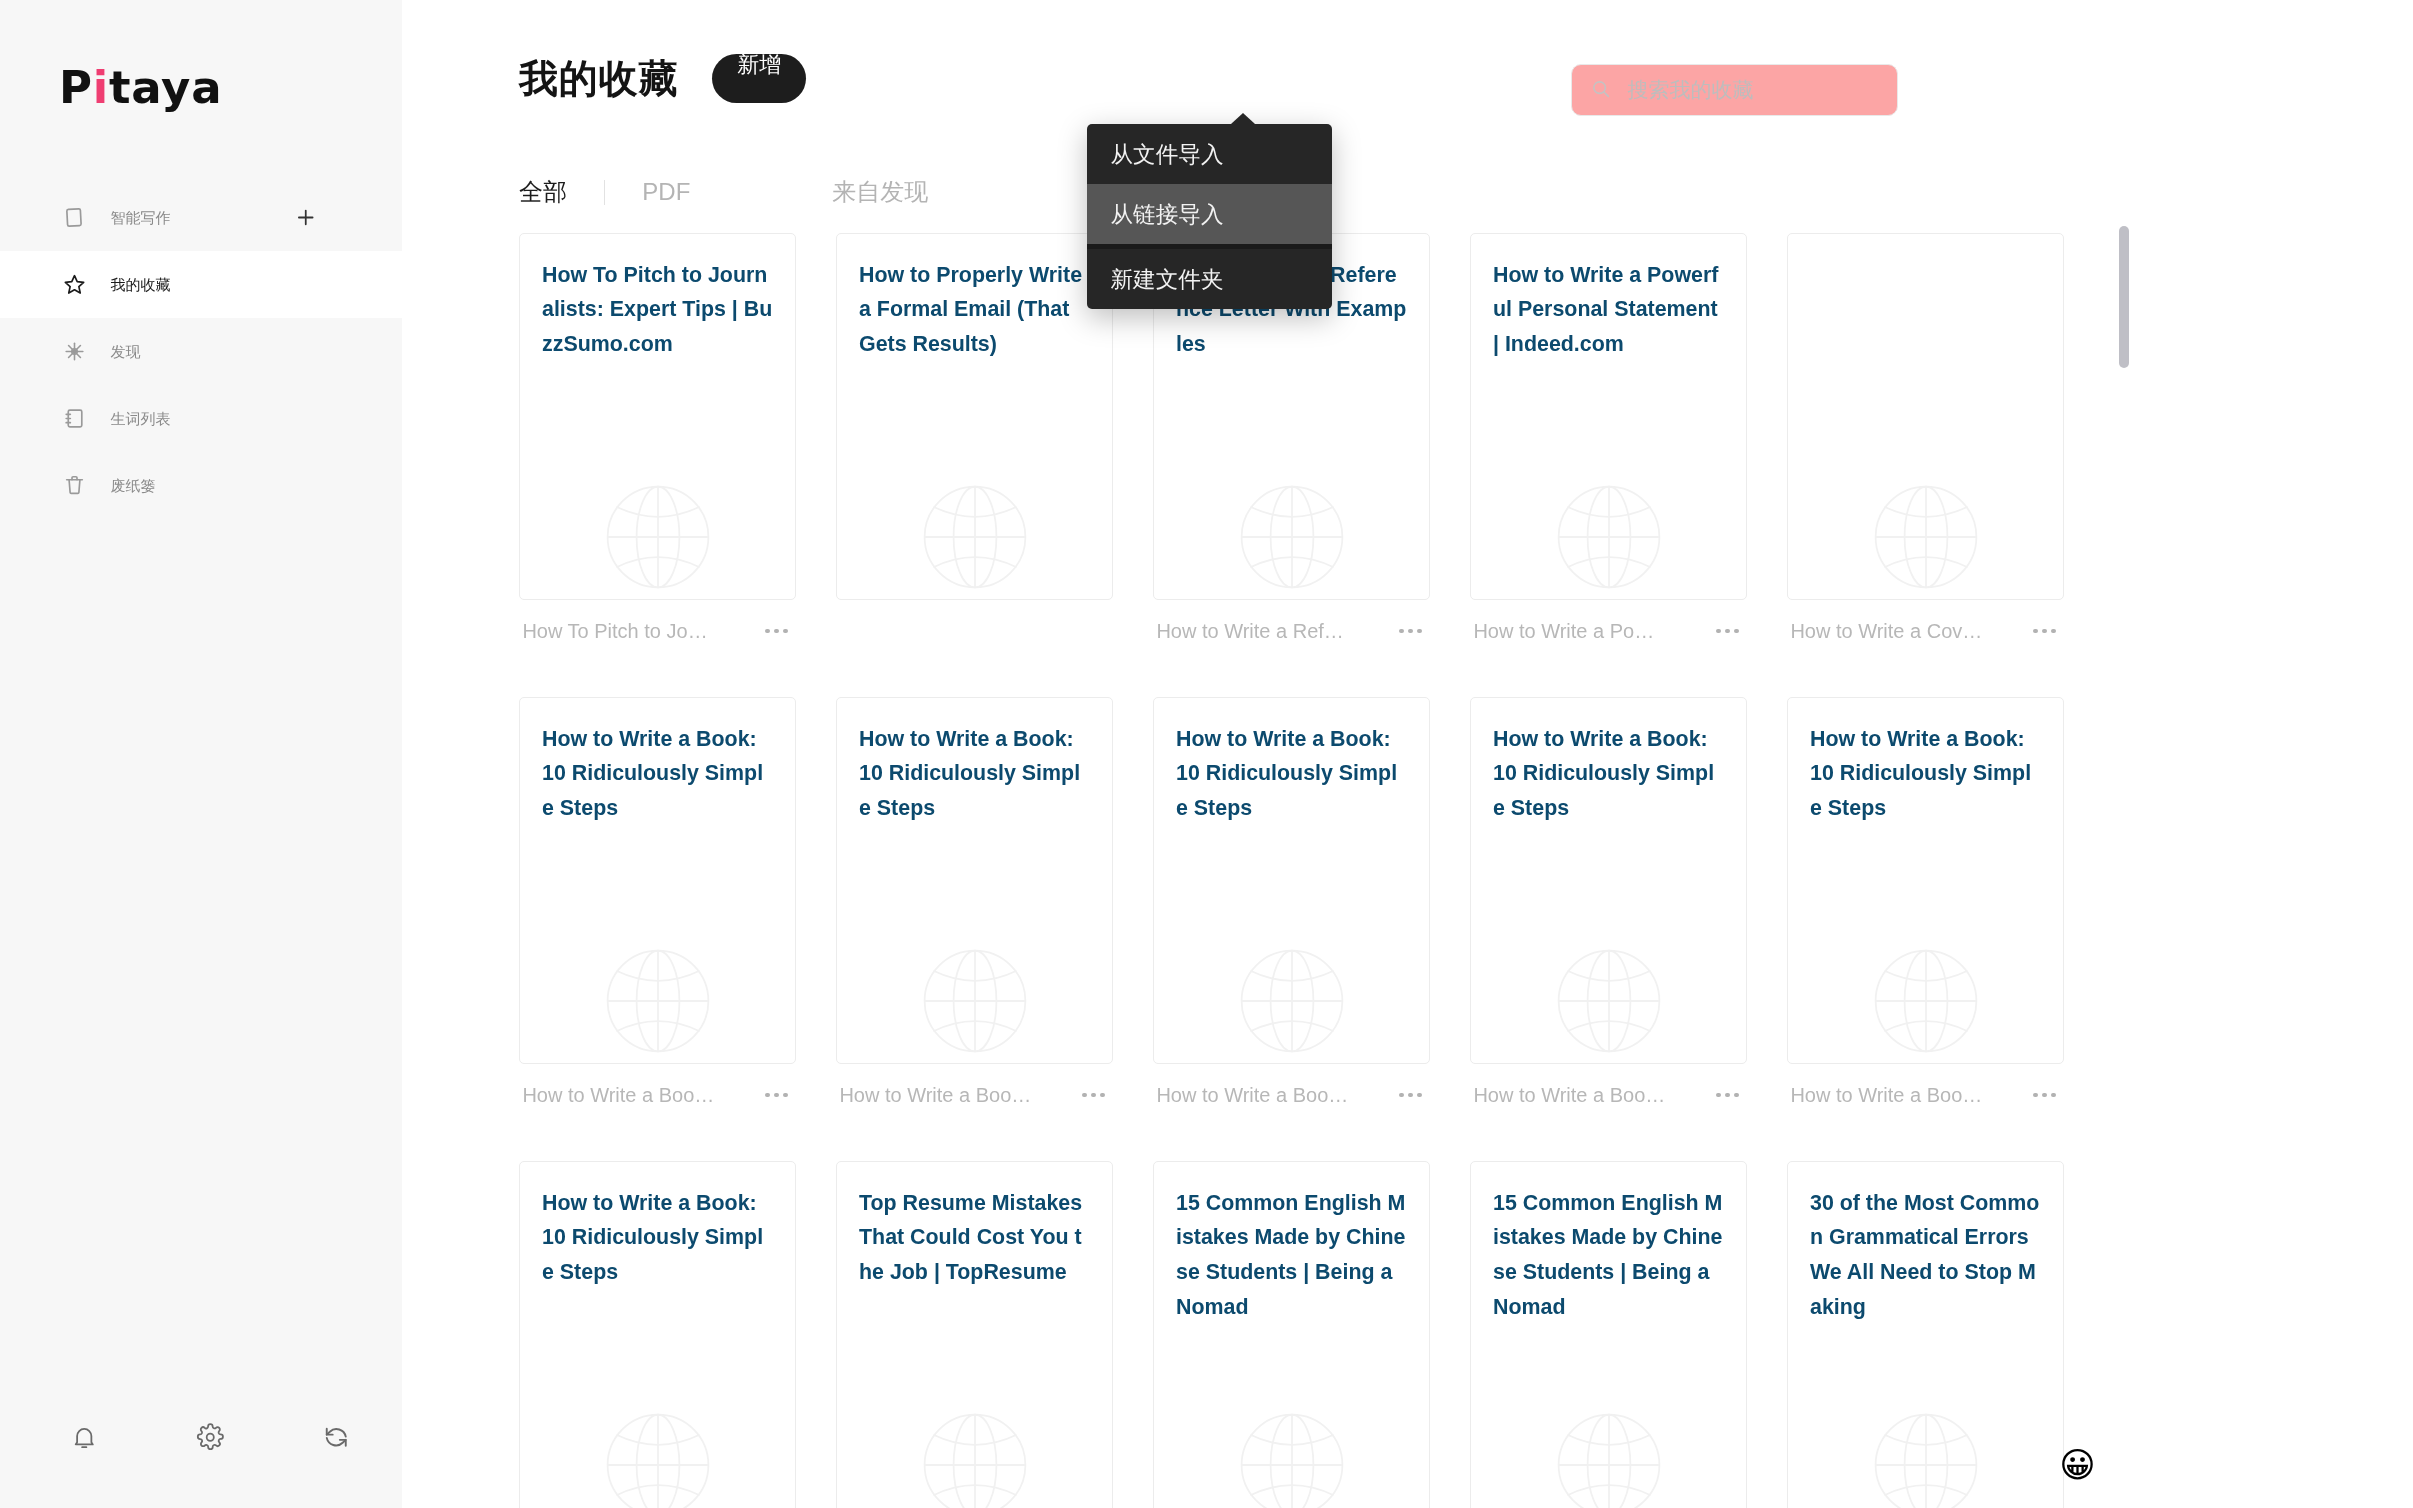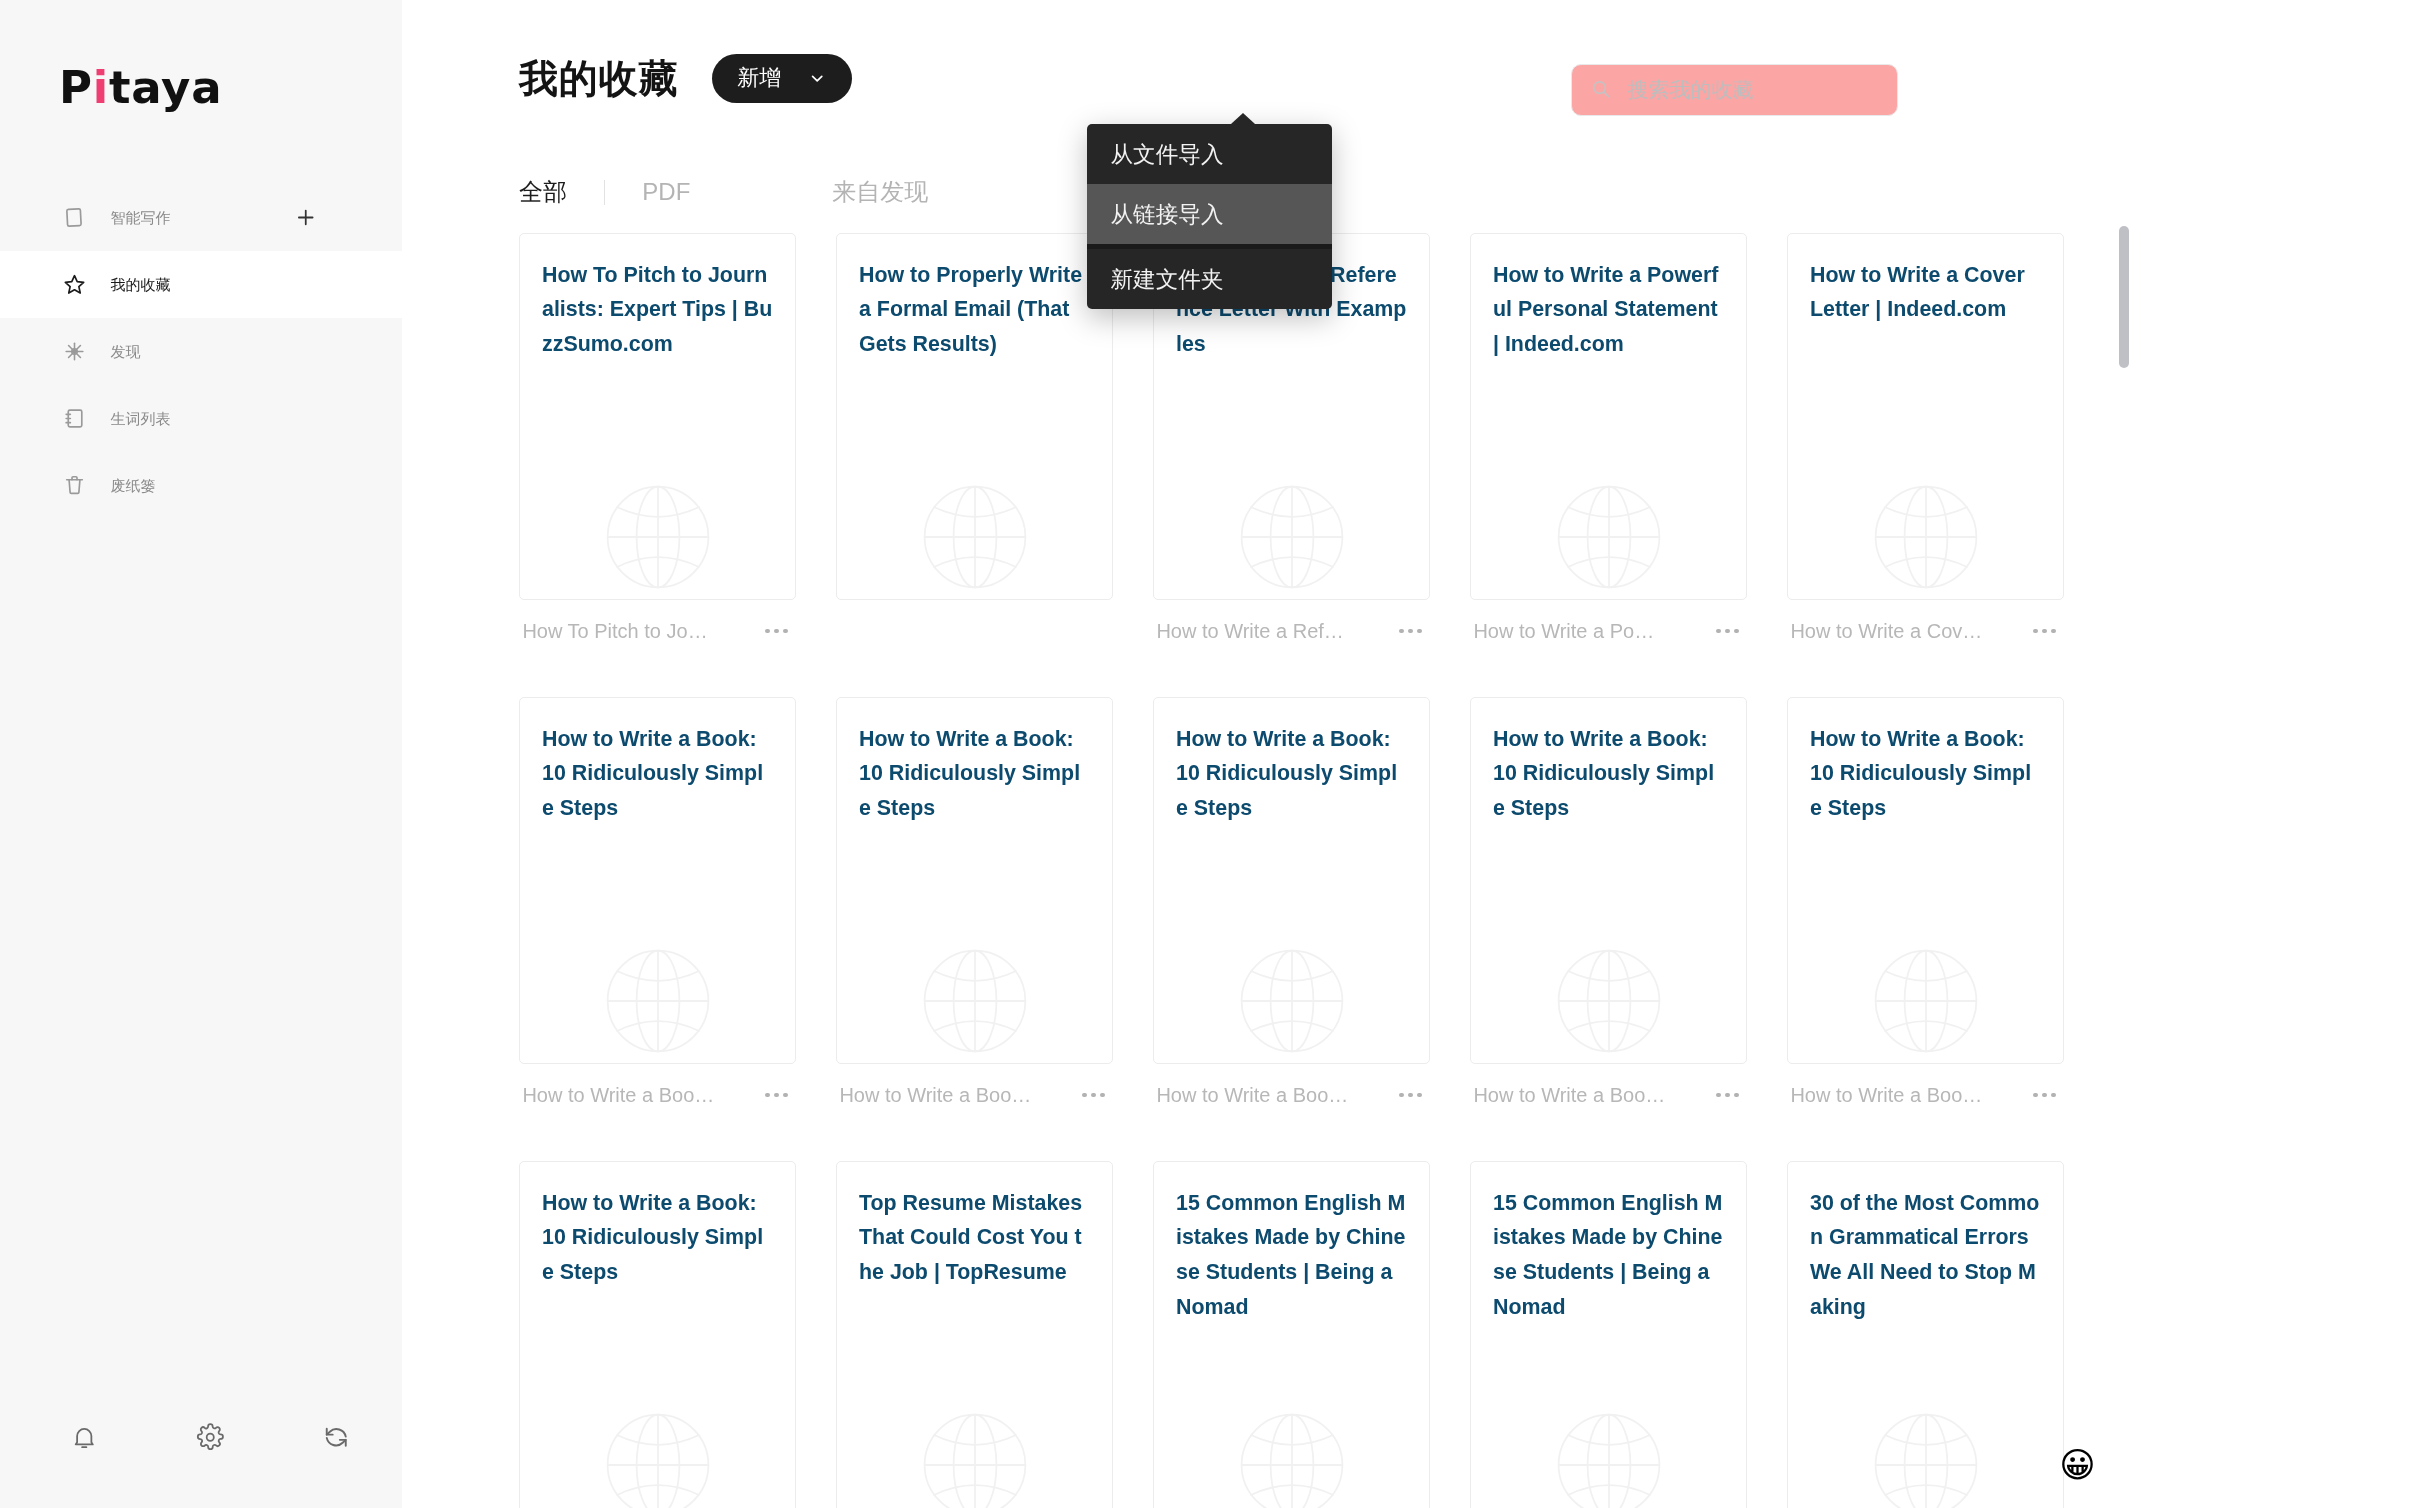--- a/index.html
+++ b/index.html
@@ -109,20 +109,21 @@
     margin-left: 34px;
     background: #1d1d1d;
     color: #ffffff;
     border-radius: 34px;
     height: 49px;
     padding: 0 25px;
     display: flex; align-items: center; gap: 27px;
     cursor: pointer;
     position: relative;
     z-index: 60;
+    flex-direction: column;
   }
   .add-btn-label { font-size: 22px; line-height: 1; color: #fff; }
   .chev { width: 18.4px; height: 18.4px; }
 
   .search-wrap {
     position: absolute;
     right: 243px; top: 64px;
     width: 327px; height: 52px;
   }
   .search-box {
@@ -498,21 +499,20 @@
             <span class="dots">
                 <i></i>
                 <i></i>
                 <i></i>
               </span>
           </div>
         </div>
 
         <div class="card">
           <div class="card-thumb">
-            <div class="card-title">How to Write a Cover Letter | Indeed.com</div>
             <div class="globe">
               <svg viewBox="0 0 100 100" fill="none" stroke="#f1f1f1" stroke-width="1.4">
                   <circle cx="50" cy="50" r="40"></circle>
                   <ellipse cx="50" cy="50" rx="17" ry="40"></ellipse>
                   <line x1="10" y1="50" x2="90" y2="50"></line>
                   <path d="M17 26 Q50 42 83 26"></path>
                   <path d="M17 74 Q50 58 83 74"></path>
                   <line x1="50" y1="10" x2="50" y2="90"></line>
                 </svg>
             </div>

